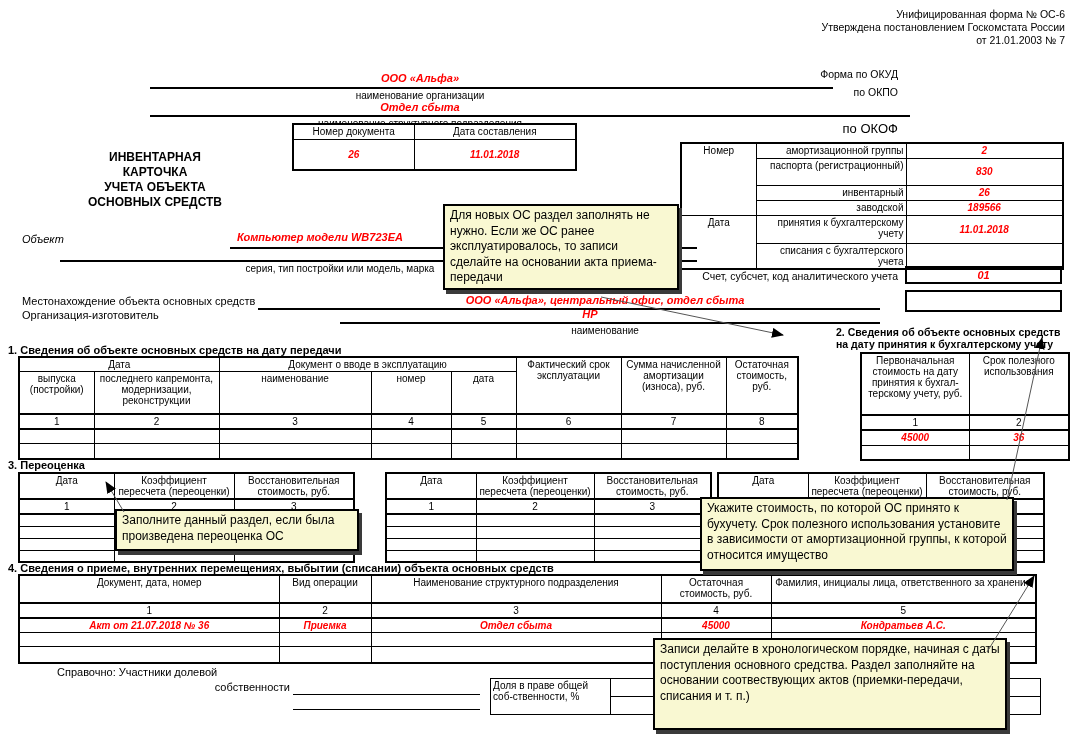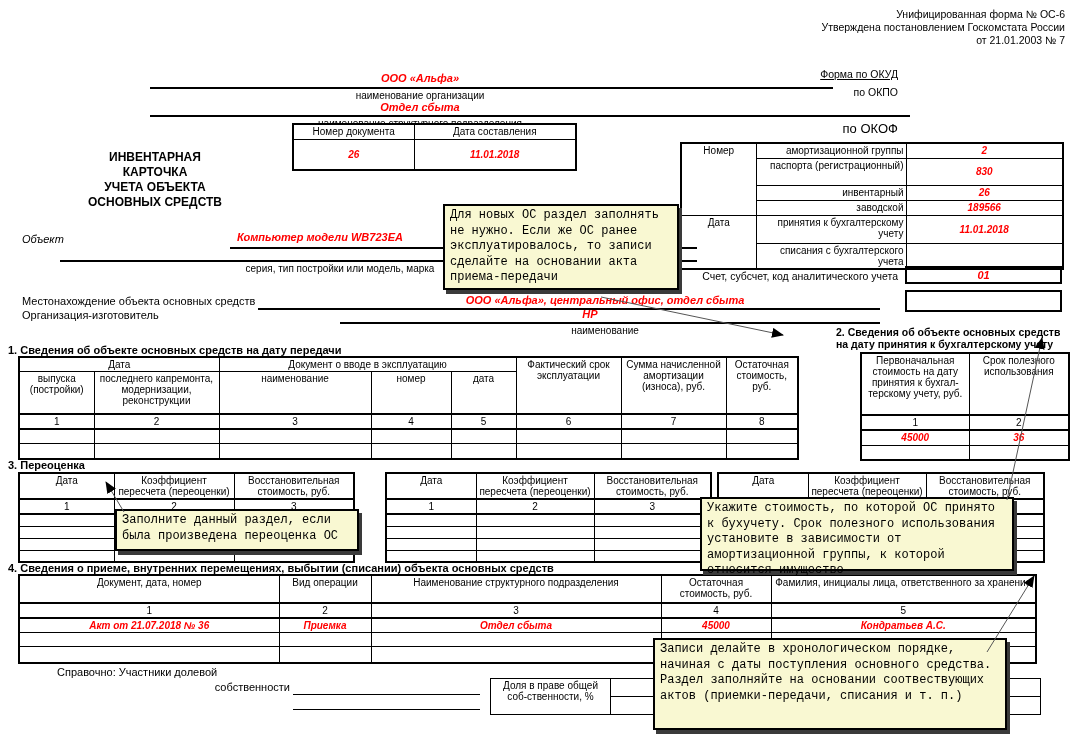--- a/index.html
+++ b/index.html
@@ -11,40 +11,40 @@
   .b{font-weight:bold;}
   .cap{font-size:10px;color:#000;}
   .red{color:#ff0000;font-weight:bold;font-style:italic;}
   .hline{position:absolute;height:0;border-top:2px solid #000;}
   .hline1{position:absolute;height:0;border-top:1.5px solid #000;}
   table.frm{border-collapse:collapse;table-layout:fixed;border:2px solid #000;background:#fff;}
   table.frm td{border:1px solid #000;font-size:10px;line-height:11px;text-align:center;
                vertical-align:top;padding:1px 2px;overflow:hidden;}
   table.frm tr.numrow td{border-top:2px solid #000;border-bottom:2px solid #000;font-size:10px;}
   table.frm td.v{vertical-align:middle;}
-  table.frm td.left{text-align:center;}
+  table.frm td.left{text-align:left;}
   table.frm td.rght{text-align:right;}
   .note{position:absolute;background:#f9f8d2;border:2px solid #000;box-shadow:3px 4px 0 0 #3a3a3a;
-        font-family:Liberation Mono, monospace;font-size:12px;line-height:1.3;padding:2px 5px;z-index:5;}
+        font-family:Liberation Sans, sans-serif;font-size:12px;line-height:1.3;padding:2px 5px;z-index:5;}
   .arrows{position:absolute;left:0;top:0;z-index:9;pointer-events:none;}
   .title-big{font-weight:bold;font-size:12px;line-height:15px;text-align:center;}
   .sect-title{font-weight:bold;font-size:11px;}
 </style>
 </head>
 <body>
 
 <div class="page">
 
   <div class="abs" style="right:10px;top:8px;text-align:right;font-size:10.5px;line-height:13px;">
     <div>Унифицированная форма № ОС-6</div>
     <div>Утверждена постановлением Госкомстата России</div>
     <div>от 21.01.2003 № 7</div>
   </div>
 
-  <div class="abs r" style="right:177px;top:68px;font-size:10.5px;text-decoration:underline;">Форма по ОКУД</div>
+  <div class="abs r" style="right:177px;top:68px;font-size:10.5px;">Форма по ОКУД</div>
   <div class="abs r" style="right:177px;top:86px;font-size:10.5px;">по ОКПО</div>
   <div class="abs r" style="right:177px;top:121px;font-size:13px;">по ОКОФ</div>
 
   <div class="abs c red" style="left:140px;top:72px;width:560px;font-size:11px;">ООО «Альфа»</div>
   <div class="hline" style="left:150px;top:87px;width:683px;"></div>
   <div class="abs c cap" style="left:140px;top:90px;width:560px;">наименование организации</div>
   <div class="abs c red" style="left:140px;top:101px;width:560px;font-size:11px;">Отдел сбыта</div>
   <div class="hline" style="left:150px;top:115px;width:760px;"></div>
   <div class="abs c cap" style="left:140px;top:118px;width:560px;">наименование структурного подразделения</div>
 

